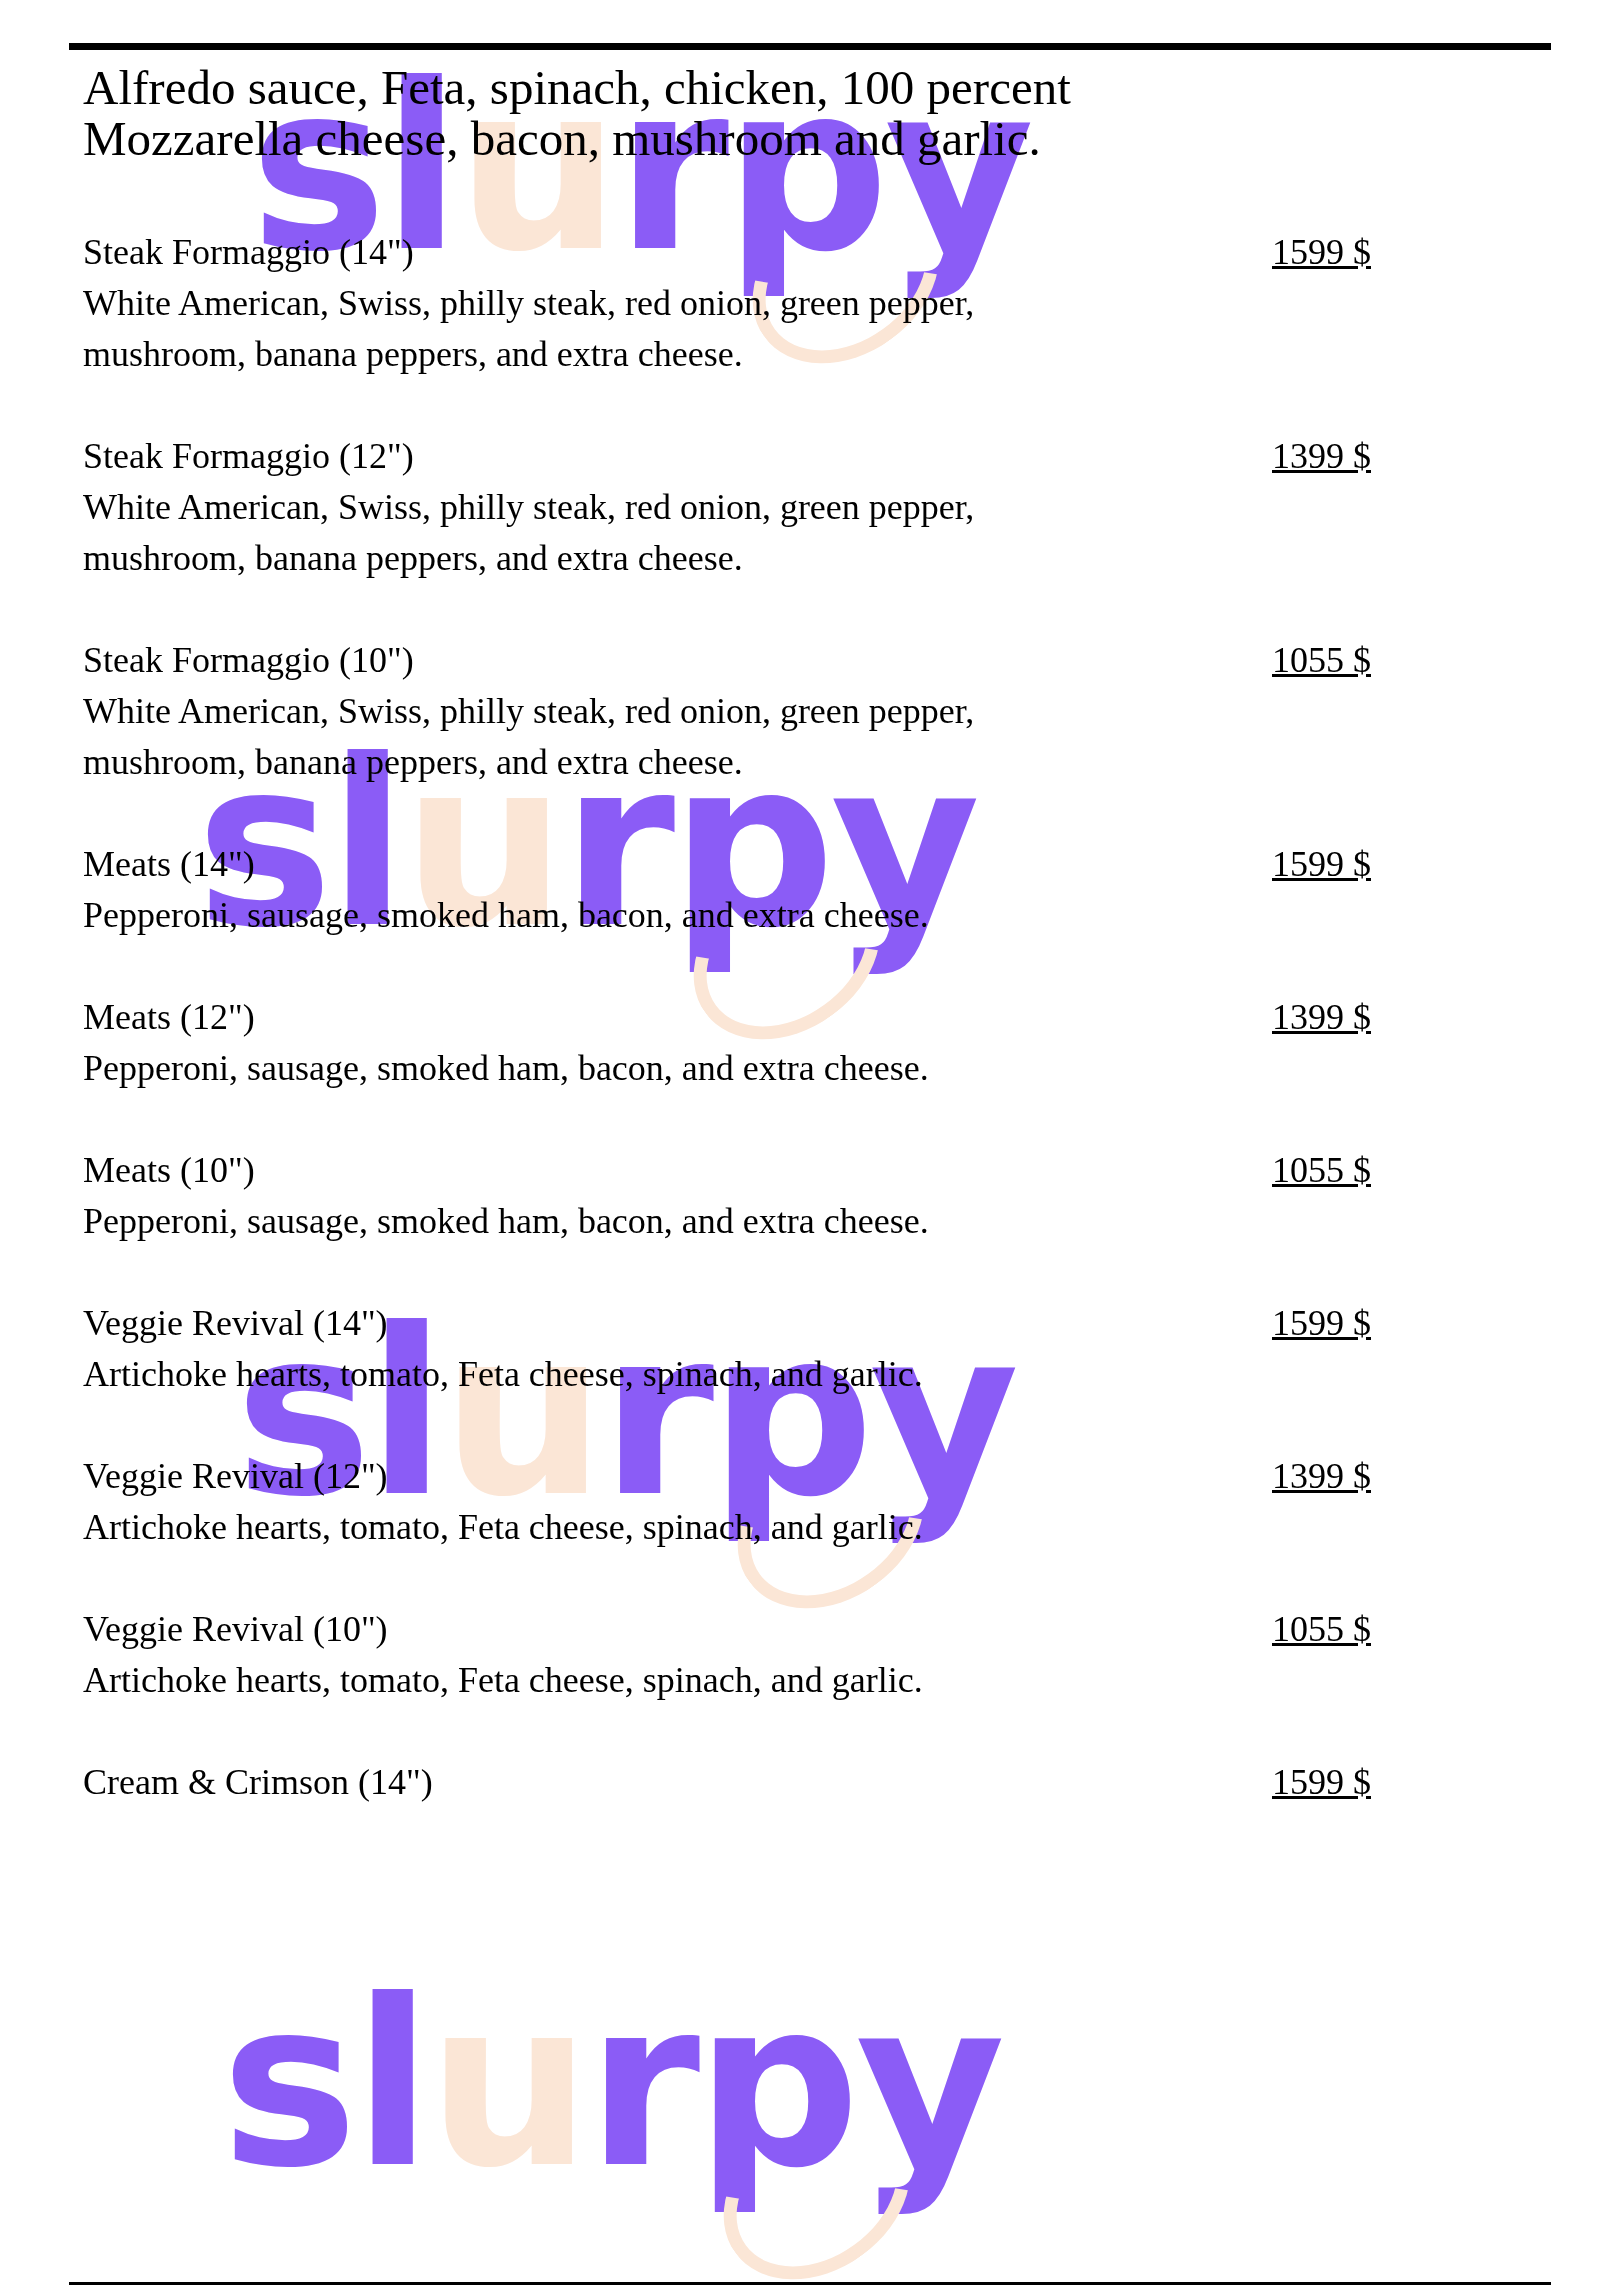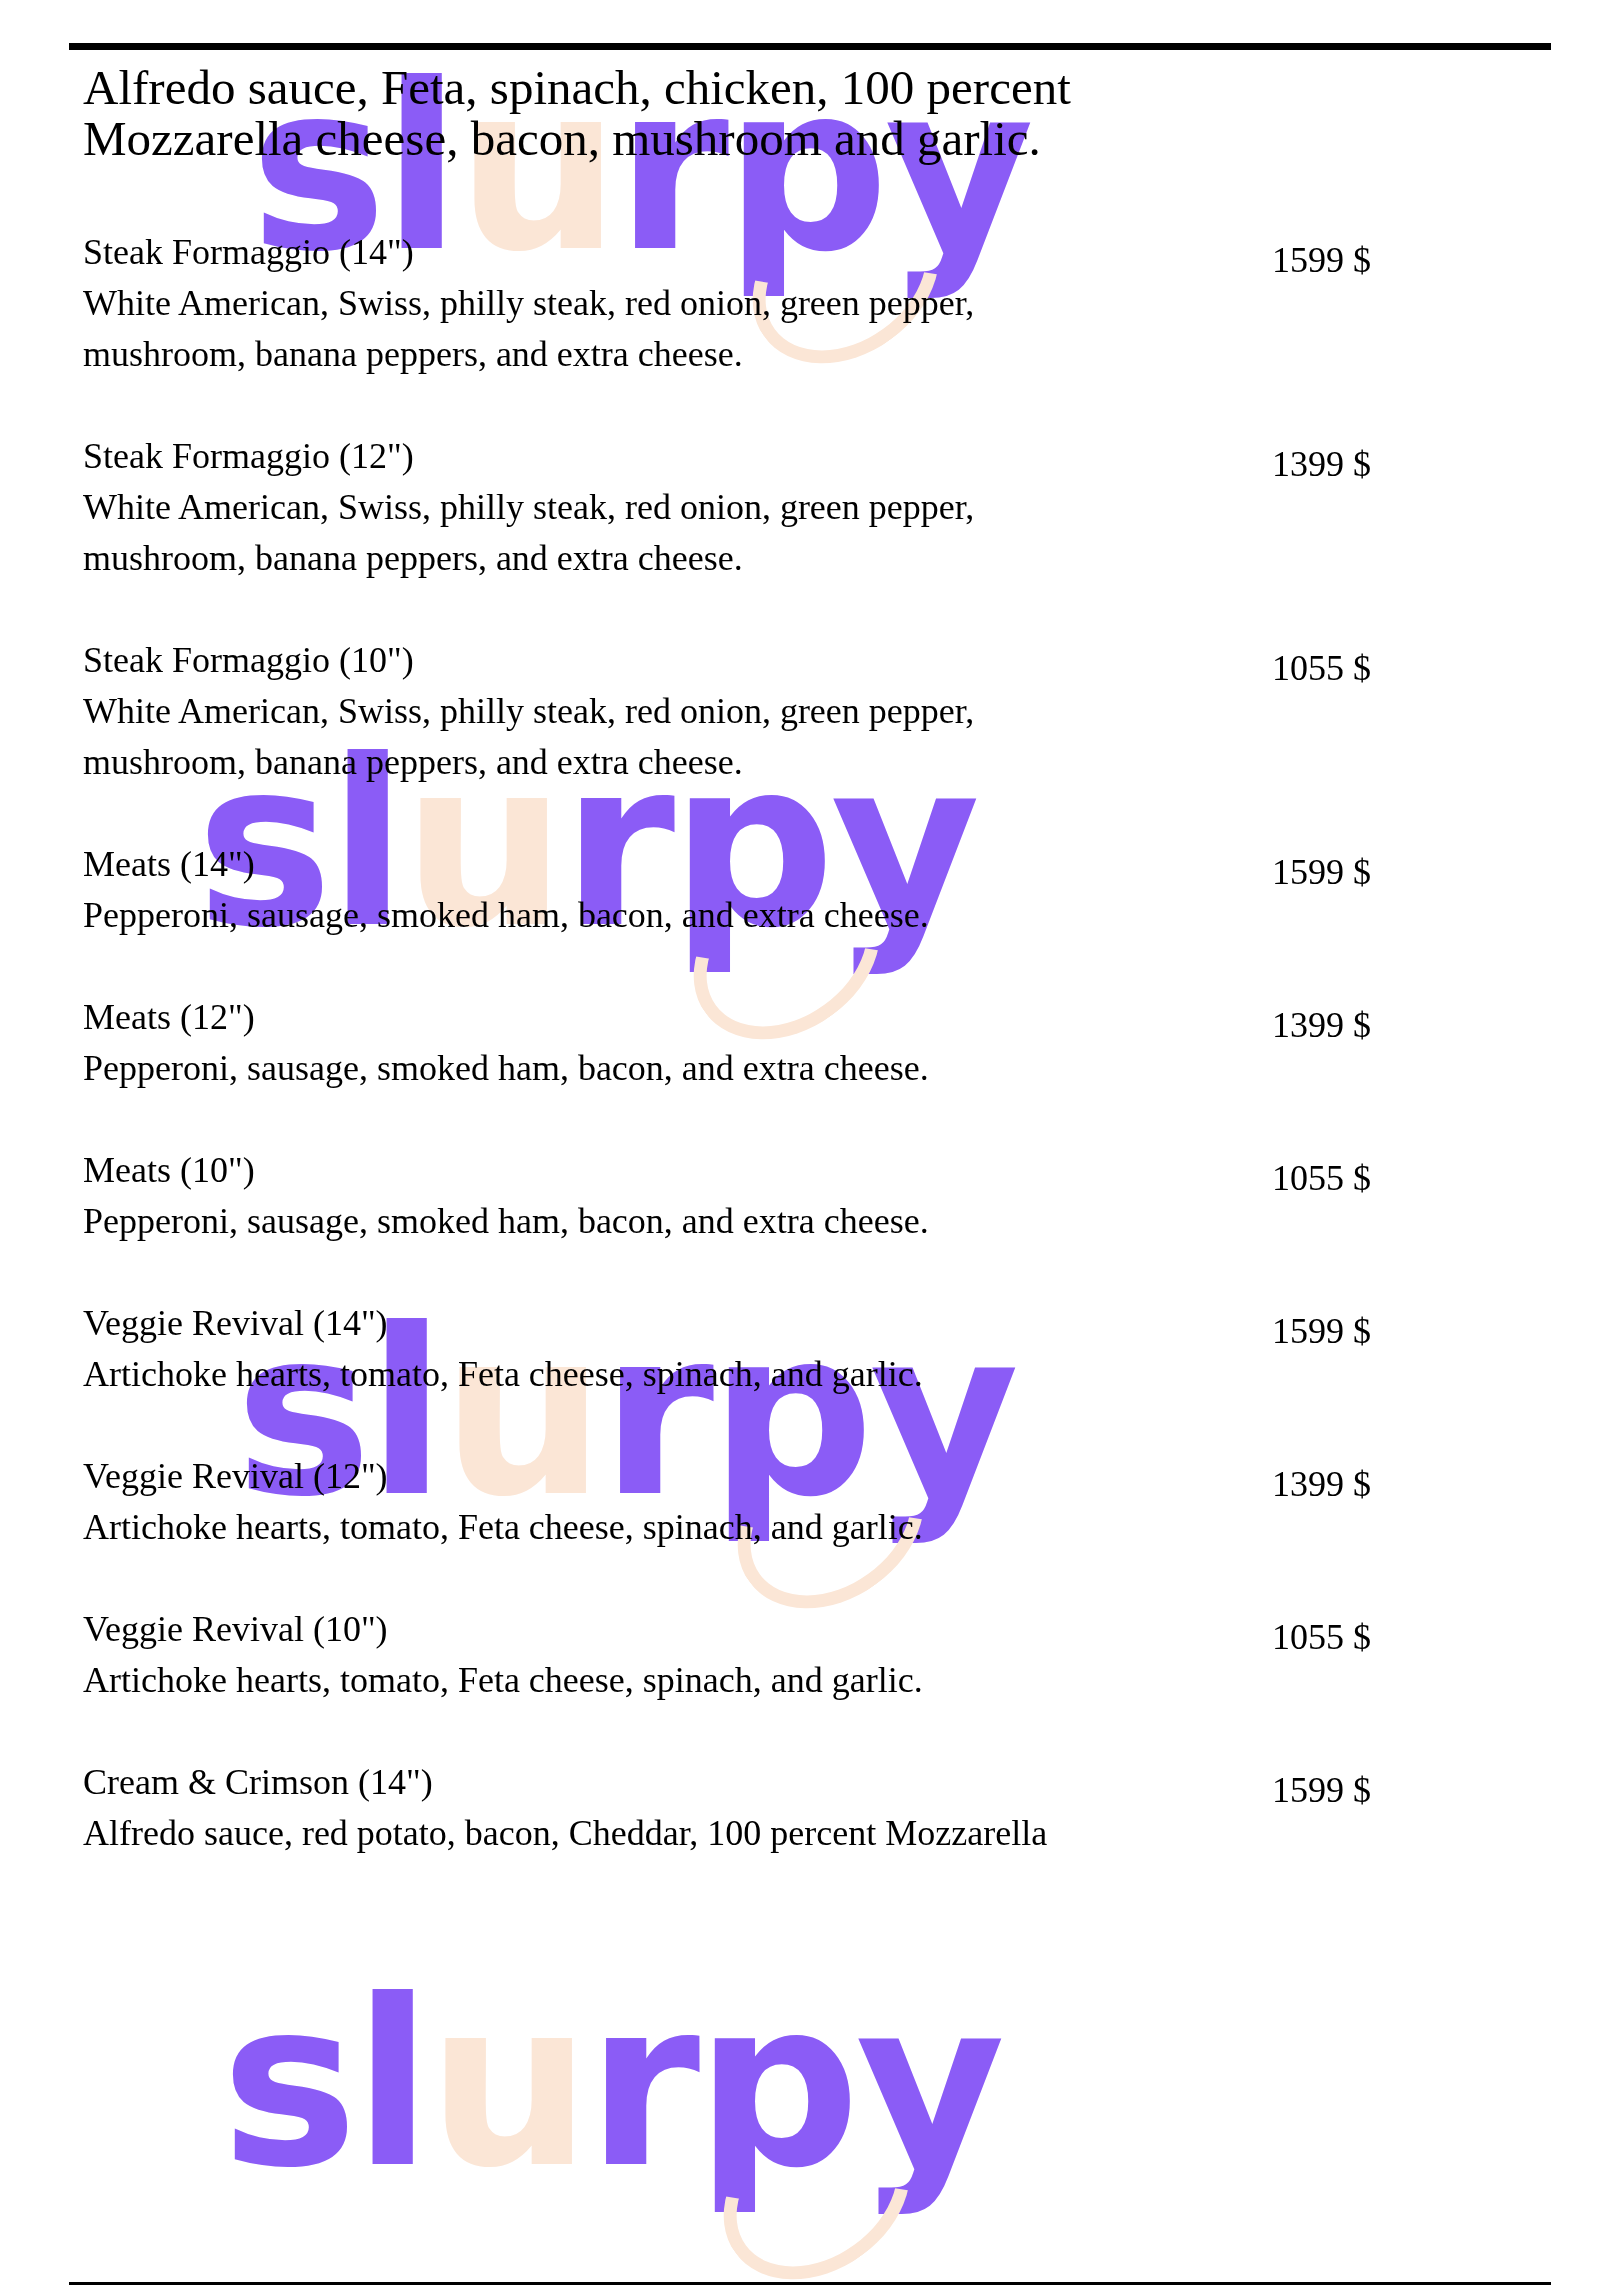--- a/index.html
+++ b/index.html
@@ -89,24 +89,25 @@
   }
   .item-name {
     font-size: 36px;
     line-height: 51px;
     flex: 0 0 auto;
     max-width: 1108px;
   }
   .item-price {
     position: absolute;
     left: 1189px;
-    top: 8px;
+    top: 0;
     font-size: 36px;
     line-height: 51px;
     white-space: nowrap;
+    text-decoration: underline;
   }
   .item-desc {
     font-size: 36px;
     line-height: 51px;
     width: 1039px;
   }
   .lead-desc {
     font-size: 49px;
     line-height: 51px;
     width: 1039px;
@@ -220,18 +221,17 @@
       </div>
       <div class="item-price">1055 $</div>
       <div class="item-desc">Artichoke hearts, tomato, Feta cheese, spinach, and garlic.</div>
     </div>
 
     <div class="menu-item">
       <div class="item-head">
         <div class="item-name">Cream &amp; Crimson (14")</div>
       </div>
       <div class="item-price">1599 $</div>
-      <div class="item-desc">Alfredo sauce, red potato, bacon, Cheddar, 100 percent Mozzarella</div>
     </div>
 
   </div>
 </div>
 
 
 </body></html>

